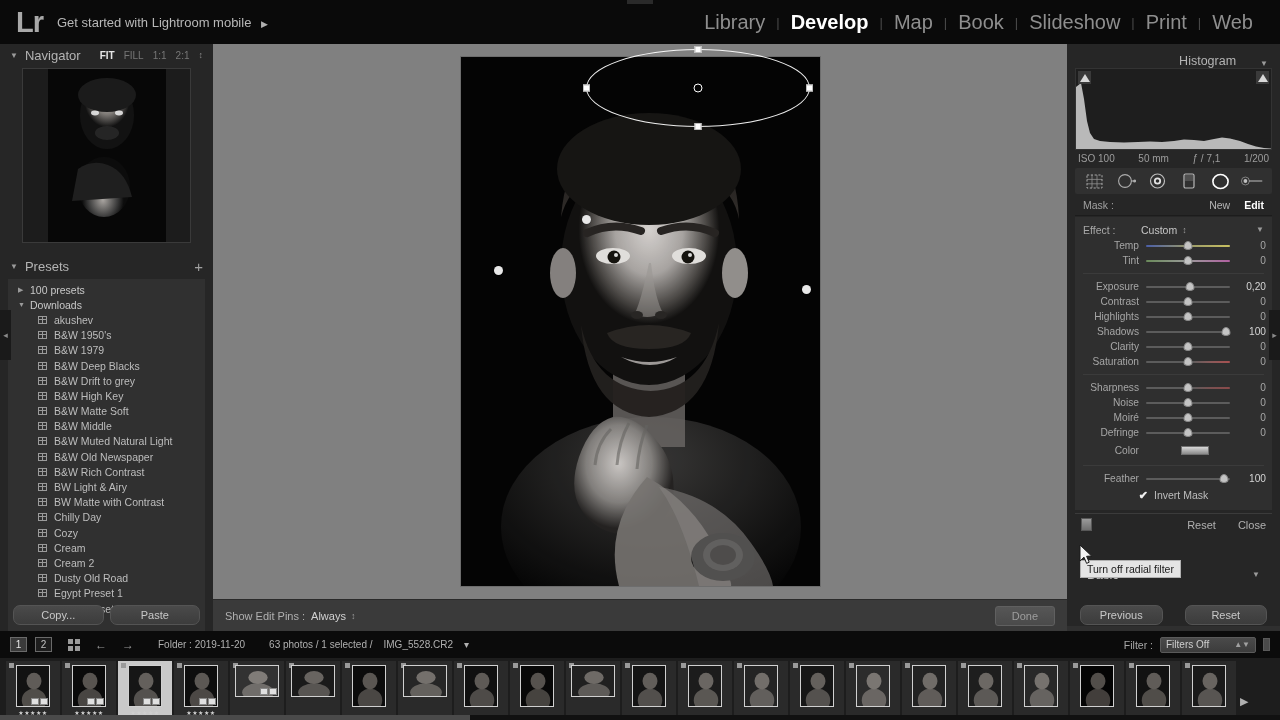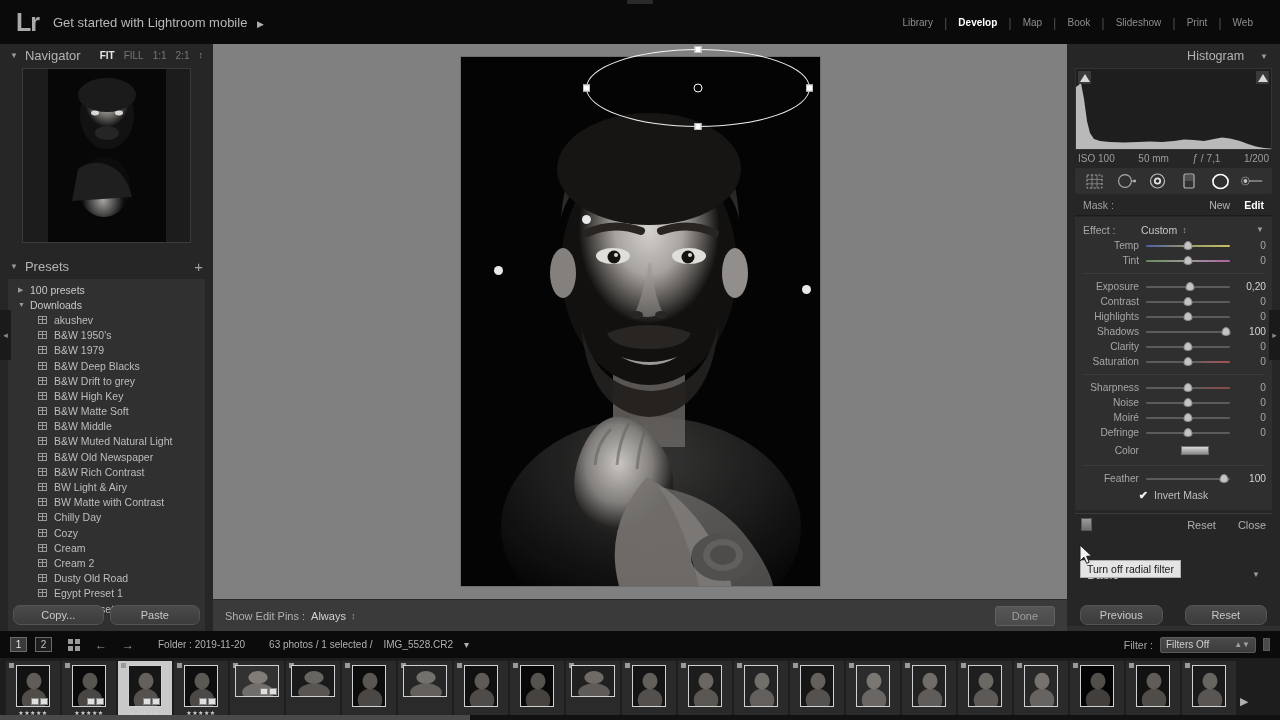--- a/index.html
+++ b/index.html
@@ -10,34 +10,34 @@
     overflow: hidden;
   }
   #app { position: relative; width: 1280px; height: 720px; background: #000; }
 
   
   .topbar {
     position: absolute; left: 0; top: 0; width: 1280px; height: 44px;
     background: #0a0a0a; display: flex; align-items: center;
   }
   .lr-logo {
-    margin-left: 16px; color: #a9a9a9; font-size: 25px; font-weight: bold;
+    margin-left: 16px; color: #a9a9a9; font-size: 29px; font-weight: bold;
     letter-spacing: -1px; font-family: "Liberation Sans", sans-serif;
     line-height: 1;
   }
   .topbar-msg {
     margin-left: 14px; color: #b8b8b8; font-size: 13px;
   }
   .topbar-msg .tri { font-size: 9px; margin-left: 6px; color: #b0b0b0; }
   .modules {
     position: absolute; right: 16px; top: 0; height: 44px;
     display: flex; align-items: center; gap: 0;
   }
   .module {
-    color: #8e8e8e; font-size: 10px; padding: 0 11px; cursor: default;
+    color: #8e8e8e; font-size: 20px; padding: 0 11px; cursor: default;
   }
   .module.active { color: #fff; font-weight: bold; }
   .module-sep { color: #4a4a4a; font-size: 13px; }
 
   
   .left-panel {
     position: absolute; left: 0; top: 44px; width: 213px; height: 587px;
     background: #262626;
   }
   .panel-head {
@@ -145,22 +145,22 @@
     border: 1px solid #606060; border-radius: 3px; color: #9e9e9e;
     font-size: 11px; padding: 3px 16px;
   }
 
   
   .right-panel {
     position: absolute; right: 0; top: 44px; width: 213px; height: 587px;
     background: #262626;
   }
   .hist-head {
-    height: 24px; display: flex; align-items: center; justify-content: flex-end;
-    padding: 0 12px; color: #b4b4b4; font-size: 12.5px; gap: 16px;
+    height: 24px; display: flex; align-items: flex-end; justify-content: flex-end;
+    padding: 0 12px; color: #b4b4b4; font-size: 12.5px; gap: 24px;
   }
   .hist-head .tri { font-size: 8px; color: #9a9a9a; }
   .histogram {
     margin: 0 8px; height: 82px; background: #1e1e1e; position: relative;
     border: 1px solid #333;
   }
   .hist-clip {
     position: absolute; top: 2px; width: 13px; height: 13px; background: #3a3a3a;
     display: flex; align-items: center; justify-content: center;
   }

